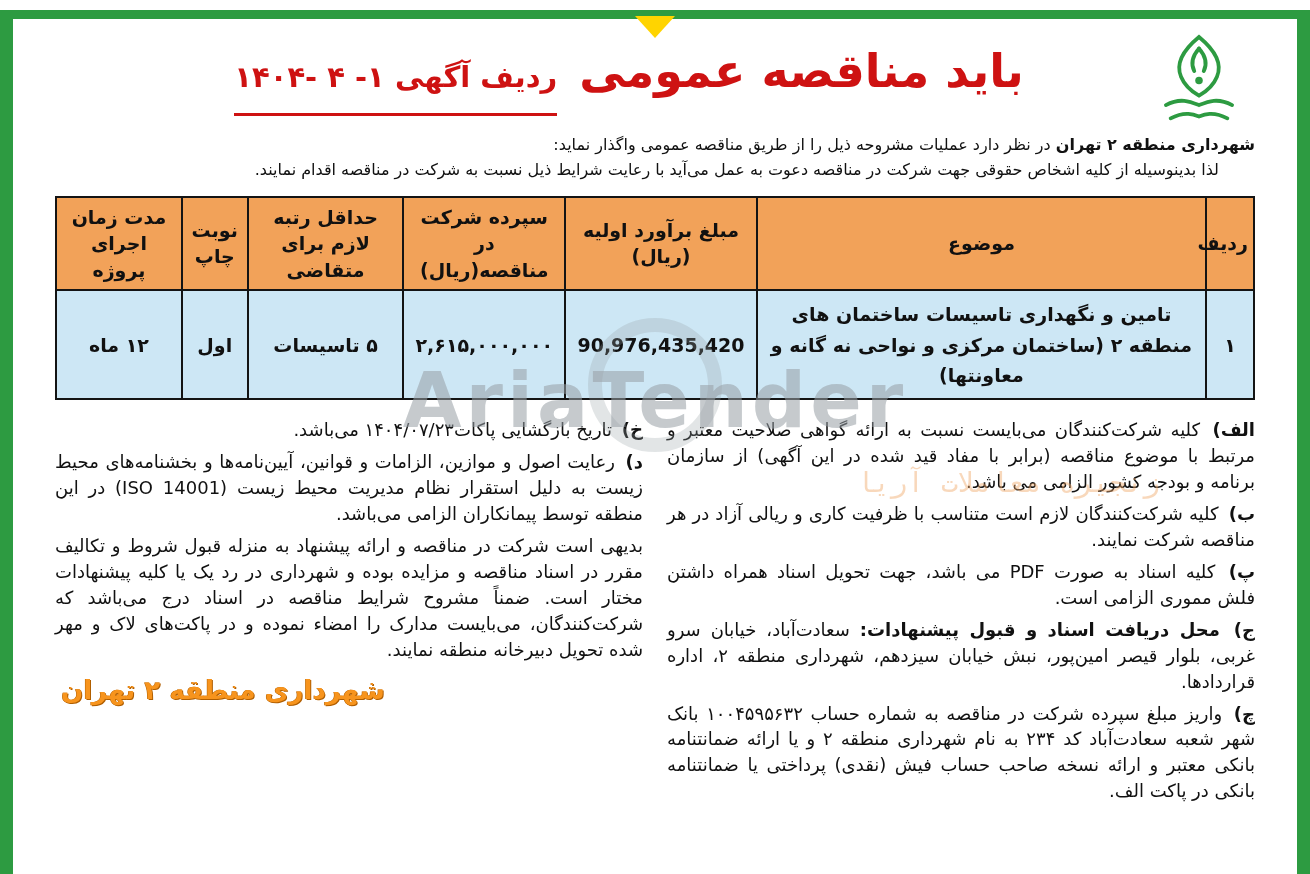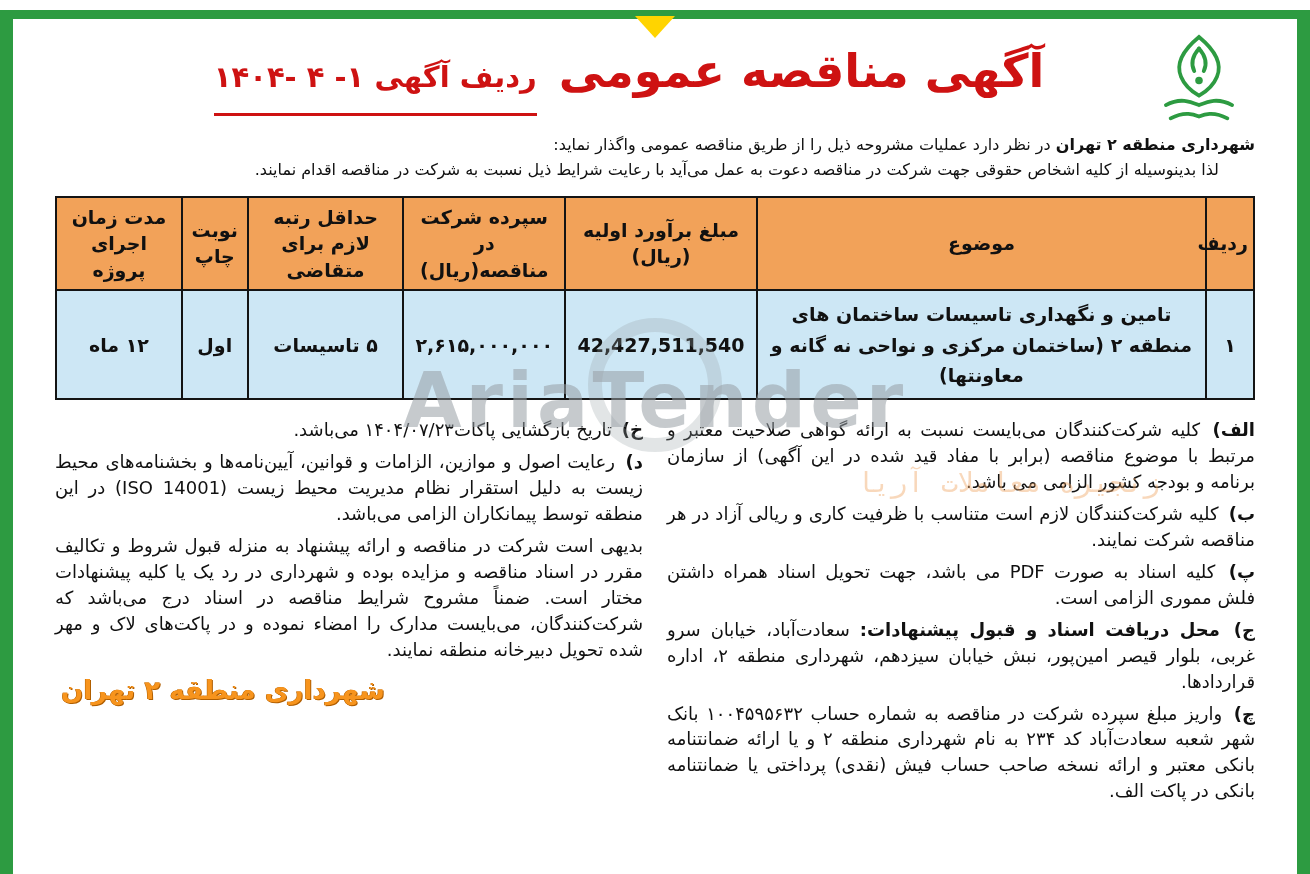--- a/index.html
+++ b/index.html
@@ -103,21 +103,21 @@
             <path d="M55 6 C72 20 80 34 74 48 C70 58 62 64 55 68 C48 64 40 58 36 48 C30 34 38 20 55 6 Z"></path>
             <path d="M55 18 C62 26 64 34 60 42"></path>
             <path d="M55 18 C48 26 46 34 50 42"></path>
             <circle cx="55" cy="52" r="4" fill="#2d9b41" stroke="none"></circle>
             <path d="M20 78 C35 70 45 74 55 78 C65 74 75 70 90 78"></path>
             <path d="M25 92 C40 84 50 88 55 90 C60 88 70 84 85 92"></path>
           </g>
         </svg>
       </div>
       <div class="title-wrap">
-        <h1 class="title">آگهی مناقصه عمومی</h1>
+        <h1 class="title">باید مناقصه عمومی</h1>
         <div class="subtitle">ردیف آگهی ۱- ۴ -۱۴۰۴</div>
       </div>
     </header>
 
     <p class="intro"><span class="intro-bold">شهرداری منطقه ۲ تهران</span><span> در نظر دارد عملیات مشروحه ذیل را از طریق مناقصه عمومی واگذار  نماید:</span></p>
     <p class="intro indent">لذا بدینوسیله از کلیه اشخاص حقوقی جهت شرکت در مناقصه دعوت به عمل می‌آید با رعایت شرایط ذیل نسبت به شرکت در مناقصه اقدام نمایند.</p>
 
     <table class="tender-table">
       <colgroup>
         <col style="width:4%">
@@ -136,21 +136,21 @@
           <th>سپرده شرکت در مناقصه(ریال)</th>
           <th>حداقل رتبه لازم برای متقاضی</th>
           <th>نوبت چاپ</th>
           <th>مدت زمان اجرای پروژه</th>
         </tr>
       </thead>
       <tbody>
         <tr>
           <td>۱</td>
           <td>تامین و نگهداری تاسیسات ساختمان های منطقه ۲ (ساختمان مرکزی و نواحی نه گانه و معاونتها)</td>
-          <td>42,427,511,540</td>
+          <td>90,976,435,420</td>
           <td>۲,۶۱۵,۰۰۰,۰۰۰</td>
           <td>۵ تاسیسات</td>
           <td>اول</td>
           <td>۱۲ ماه</td>
         </tr>
       </tbody>
     </table>
 
     <div class="conditions">
 

